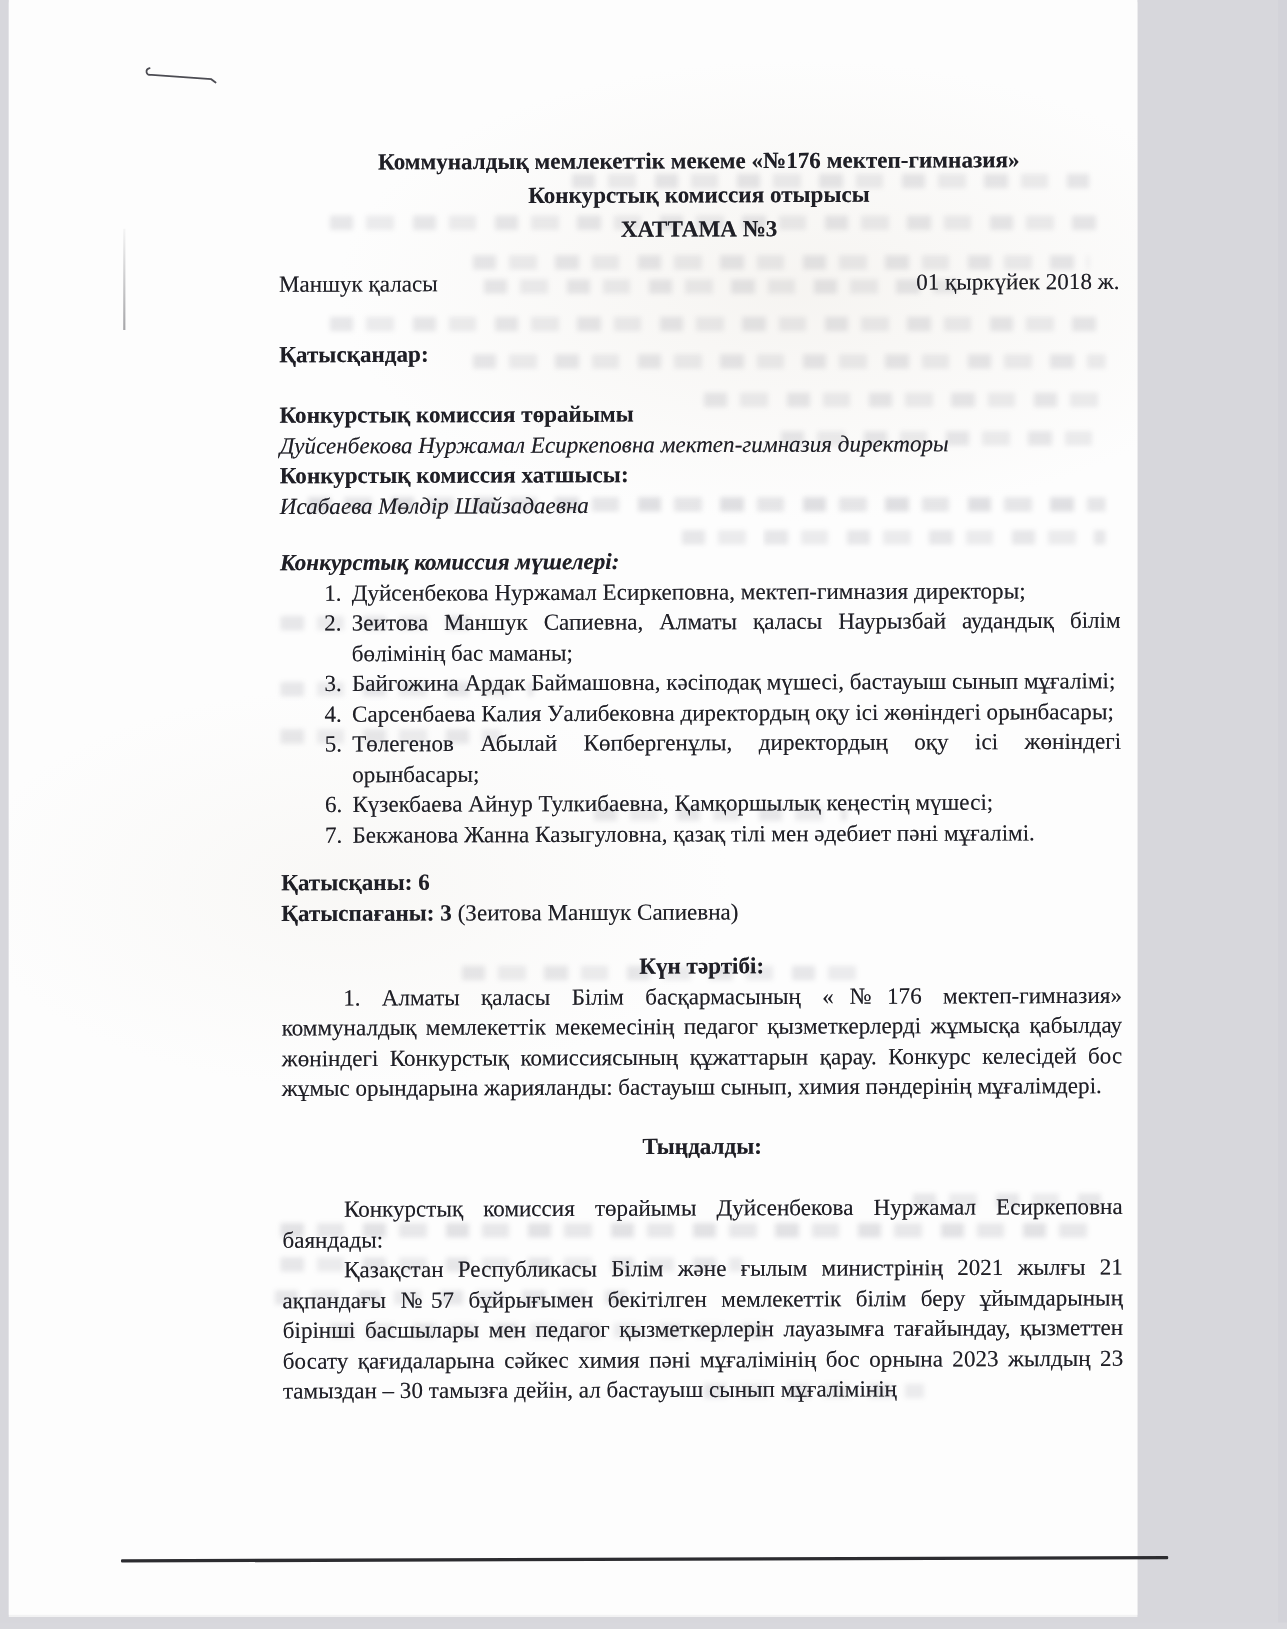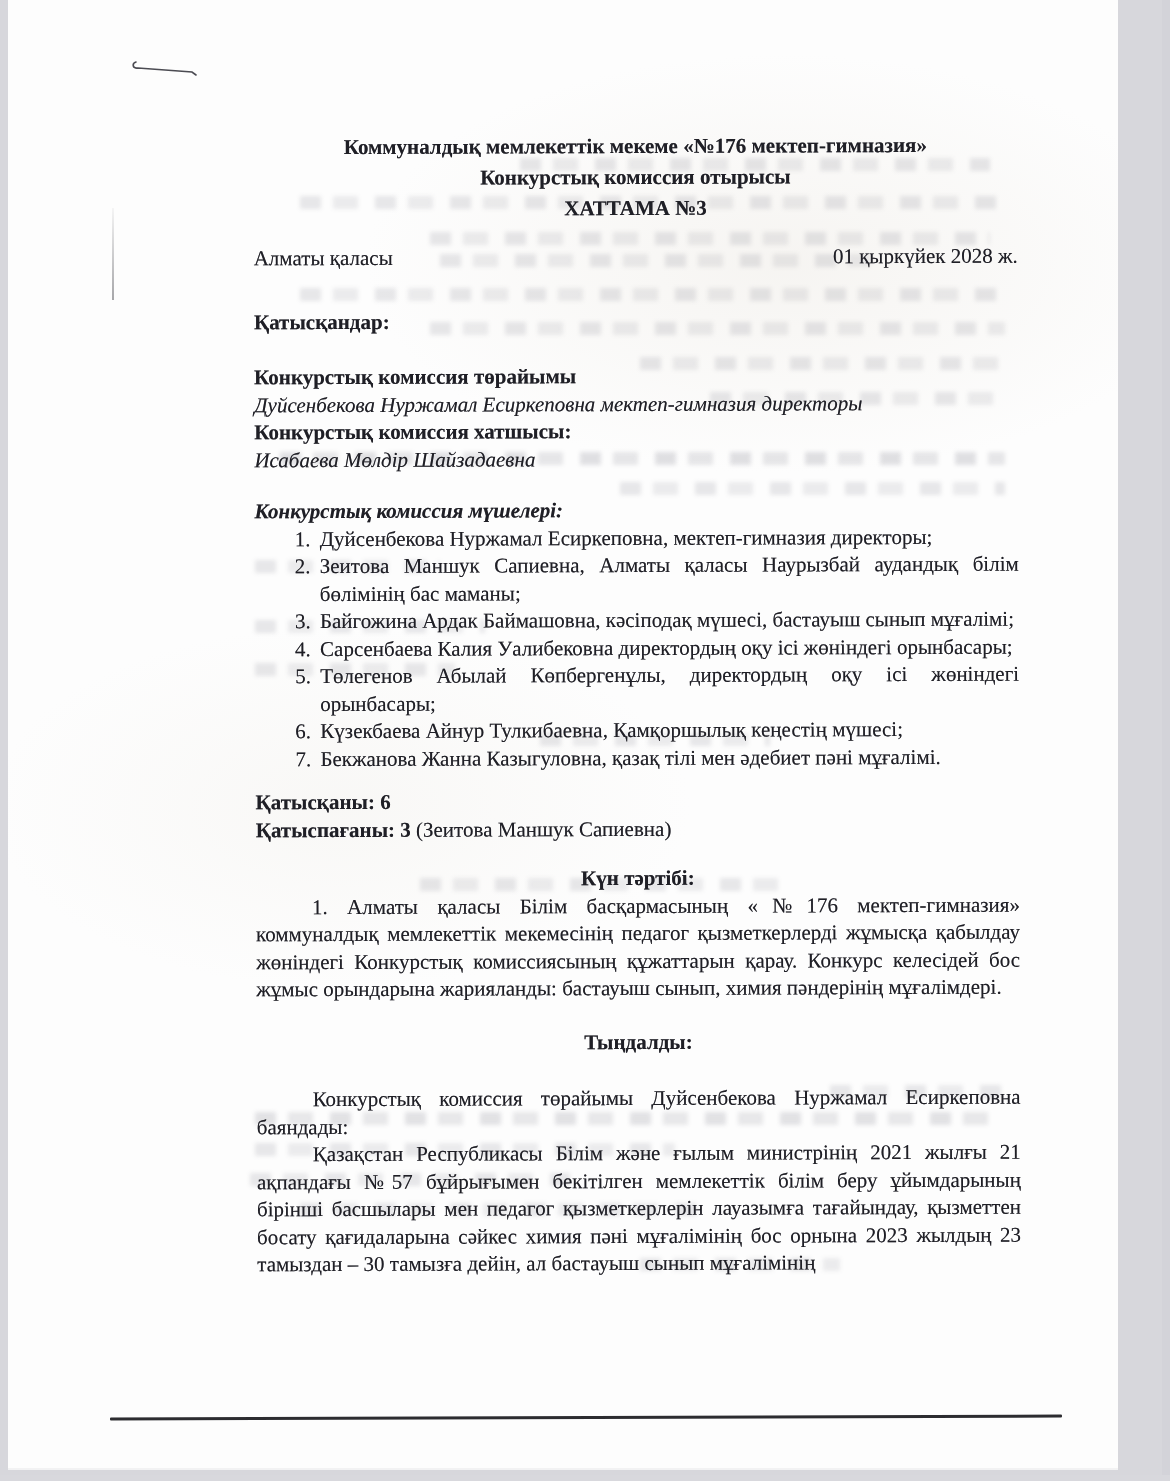--- a/index.html
+++ b/index.html
@@ -3,21 +3,21 @@
 <meta charset="utf-8">
 <style>
   html,body{margin:0;padding:0;}
   body{
     width:1170px;height:1481px;position:relative;overflow:hidden;
     background:#d7d7dc;
     font-family:"Liberation Serif","DejaVu Serif",serif;
     color:#1f1f26;
   }
   .page{
-    position:absolute;left:8px;top:0;width:1110px;height:1468px;
+    position:absolute;left:8px;top:0;width:1026px;height:1468px;
     background:
       radial-gradient(ellipse 600px 300px at 70% 18%, rgba(240,237,232,.55), rgba(255,255,255,0) 70%),
       radial-gradient(ellipse 500px 260px at 30% 55%, rgba(243,241,237,.45), rgba(255,255,255,0) 70%),
       #fdfdfd;
     box-shadow:0 2px 0 #f2f2f3;
   }
   .content{
     position:absolute;left:247px;top:0;width:764px;
     font-size:21px;line-height:27.5px;
     transform:rotate(-0.2deg);
@@ -99,22 +99,22 @@
 
   <div class="content">
 
     <div class="title-block center">
       <div class="b">Коммуналдық мемлекеттік мекеме «№176 мектеп-гимназия»</div>
       <div class="b">Конкурстық комиссия отырысы</div>
       <div class="b">ХАТТАМА №3</div>
     </div>
 
     <div class="date-row">
-      <span>Алматы қаласы</span>
-      <span>01 қыркүйек 2028 ж.</span>
+      <span>Маншук қаласы</span>
+      <span>01 қыркүйек 2018 ж.</span>
     </div>
 
     <div class="sec-attendees b">Қатысқандар:</div>
 
     <div class="chair-block">
       <div class="b">Конкурстық комиссия төрайымы</div>
       <div class="i">Дуйсенбекова Нуржамал Есиркеповна мектеп-гимназия директоры</div>
       <div class="b">Конкурстық комиссия хатшысы:</div>
       <div class="i">Исабаева Мөлдір Шайзадаевна</div>
     </div>

